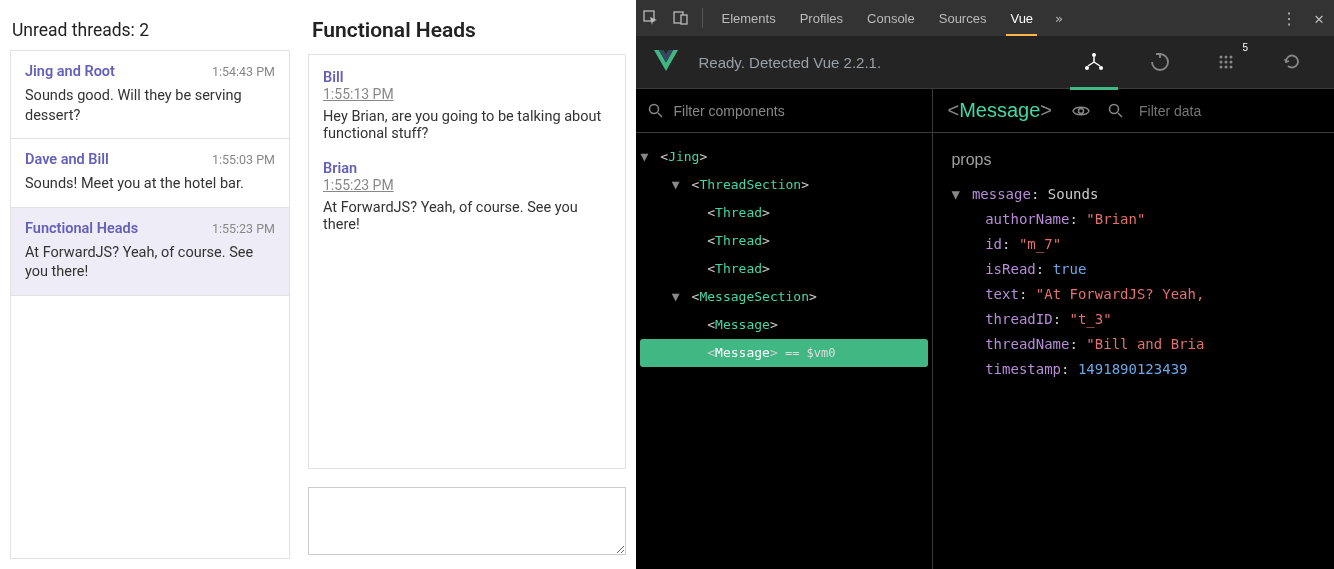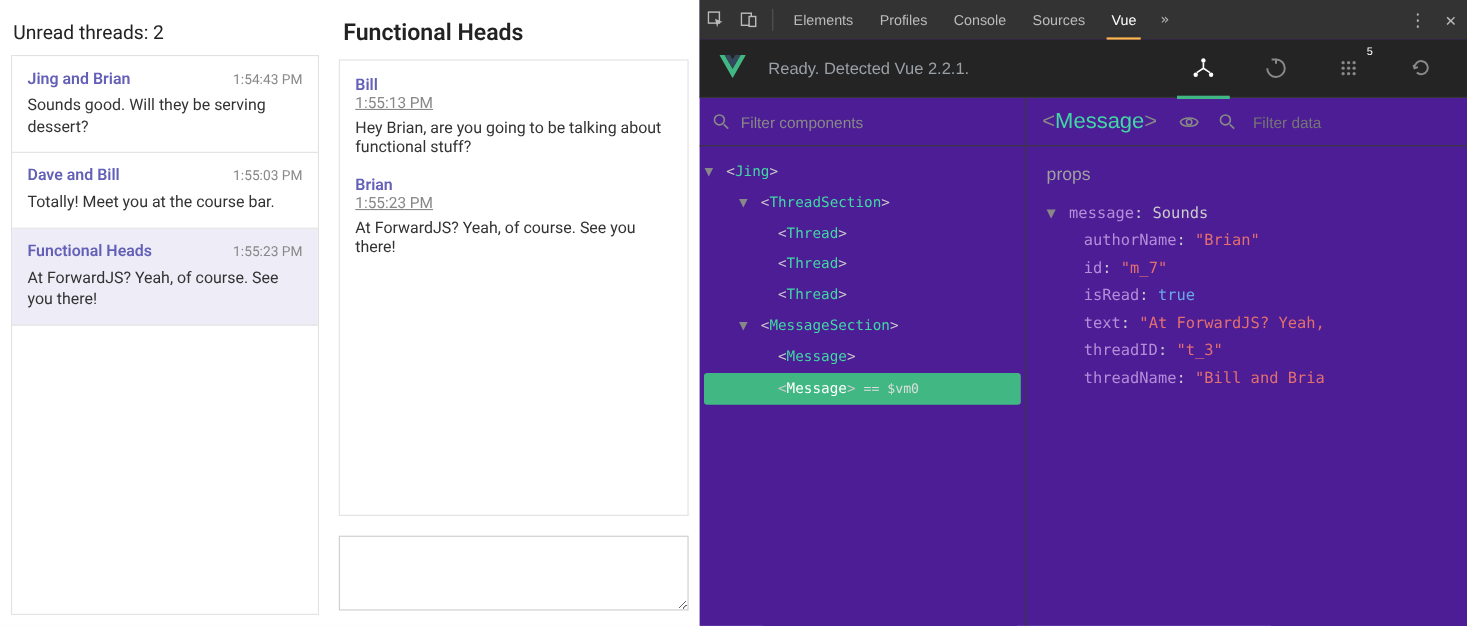--- a/index.html
+++ b/index.html
@@ -21,21 +21,21 @@
   .messages-box { flex: 1; border: 1px solid #e2e2e2; padding: 14px 14px; }
   .msg { margin-bottom: 18px; }
   .msg-top { display: flex; justify-content: space-between; align-items: baseline; margin-bottom: 6px; flex-direction: column; }
   .msg-author { color: #6460b8; font-weight: 600; font-size: 14.5px; }
   .msg-time { color: #888; font-size: 14px; text-decoration: underline; }
   .msg-text { color: #333; font-size: 14.5px; }
   .compose { margin-top: 18px; }
   .compose textarea { width: 100%; height: 68px; resize: both; border: 1px solid #ccc; font-family: inherit; font-size: 14px; padding: 6px; }
 
   
-  .devtools { flex: 1; background: #4c1d95; color: #ccc; font-family: "Menlo", "Consolas", monospace; font-size: 13px; display: flex; flex-direction: column; }
+  .devtools { flex: 1; background: #000000; color: #ccc; font-family: "Menlo", "Consolas", monospace; font-size: 13px; display: flex; flex-direction: column; }
   .dt-tabs { height: 36px; display: flex; align-items: center; background: #333; }
   .dt-icon-btn { width: 30px; height: 36px; display: flex; align-items: center; justify-content: center; color: #bbb; cursor: pointer; }
   .dt-sep { width: 1px; height: 20px; background: #555; margin: 0 6px; }
   .dt-tab { padding: 0 12px; height: 36px; display: flex; align-items: center; color: #bbb; cursor: pointer; font-family: -apple-system, sans-serif; font-size: 13px; }
   .dt-tab.active { color: #fff; position: relative; }
   .dt-tab.active::after { content:""; position: absolute; left: 8px; right: 8px; bottom: 0; height: 2px; background: #ffb74d; }
   .dt-overflow { color: #bbb; padding: 0 10px; cursor: pointer; }
   .dt-right-icons { margin-left: auto; display: flex; align-items: center; }
 
   .vue-header { height: 53px; display: flex; align-items: center; padding: 0 18px; background: #242424; border-bottom: 1px solid #3a3a3a; }
@@ -84,31 +84,31 @@
 <body>
 
 <div class="root">
 
   <div class="app">
     <div class="threads-col">
       <div class="unread">Unread threads: 2</div>
       <div class="thread-list" id="thread-list">
           <div class="thread-item">
             <div class="thread-top">
-              <span class="thread-name">Jing and Brian</span>
+              <span class="thread-name">Jing and Root</span>
               <span class="thread-time">1:54:43 PM</span>
             </div>
             <div class="thread-snippet">Sounds good. Will they be serving dessert?</div>
           </div>
           <div class="thread-item">
             <div class="thread-top">
               <span class="thread-name">Dave and Bill</span>
               <span class="thread-time">1:55:03 PM</span>
             </div>
-            <div class="thread-snippet">Totally! Meet you at the course bar.</div>
+            <div class="thread-snippet">Sounds! Meet you at the hotel bar.</div>
           </div>
           <div class="thread-item selected">
             <div class="thread-top">
               <span class="thread-name">Functional Heads</span>
               <span class="thread-time">1:55:23 PM</span>
             </div>
             <div class="thread-snippet">At ForwardJS? Yeah, of course. See you there!</div>
           </div>
         </div>
     </div>
@@ -255,19 +255,20 @@
         <div class="props">
           <div class="props-header">props</div>
           <div id="props-body">
               <div class="prop-row"><span class="prop-caret">▼</span> <span class="prop-key">message</span><span class="prop-colon">:</span> <span class="prop-obj">Sounds</span></div>
               <div class="prop-row">    <span class="prop-key">authorName</span><span class="prop-colon">:</span> <span class="prop-str">"Brian"</span></div>
               <div class="prop-row">    <span class="prop-key">id</span><span class="prop-colon">:</span> <span class="prop-str">"m_7"</span></div>
               <div class="prop-row">    <span class="prop-key">isRead</span><span class="prop-colon">:</span> <span class="prop-bool">true</span></div>
               <div class="prop-row">    <span class="prop-key">text</span><span class="prop-colon">:</span> <span class="prop-str">"At ForwardJS? Yeah,</span></div>
               <div class="prop-row">    <span class="prop-key">threadID</span><span class="prop-colon">:</span> <span class="prop-str">"t_3"</span></div>
               <div class="prop-row">    <span class="prop-key">threadName</span><span class="prop-colon">:</span> <span class="prop-str">"Bill and Bria</span></div>
+              <div class="prop-row">    <span class="prop-key">timestamp</span><span class="prop-colon">:</span> <span class="prop-num">1491890123439</span></div>
             </div>
         </div>
       </div>
     </div>
   </div>
 
 </div>
 
 </body></html>

